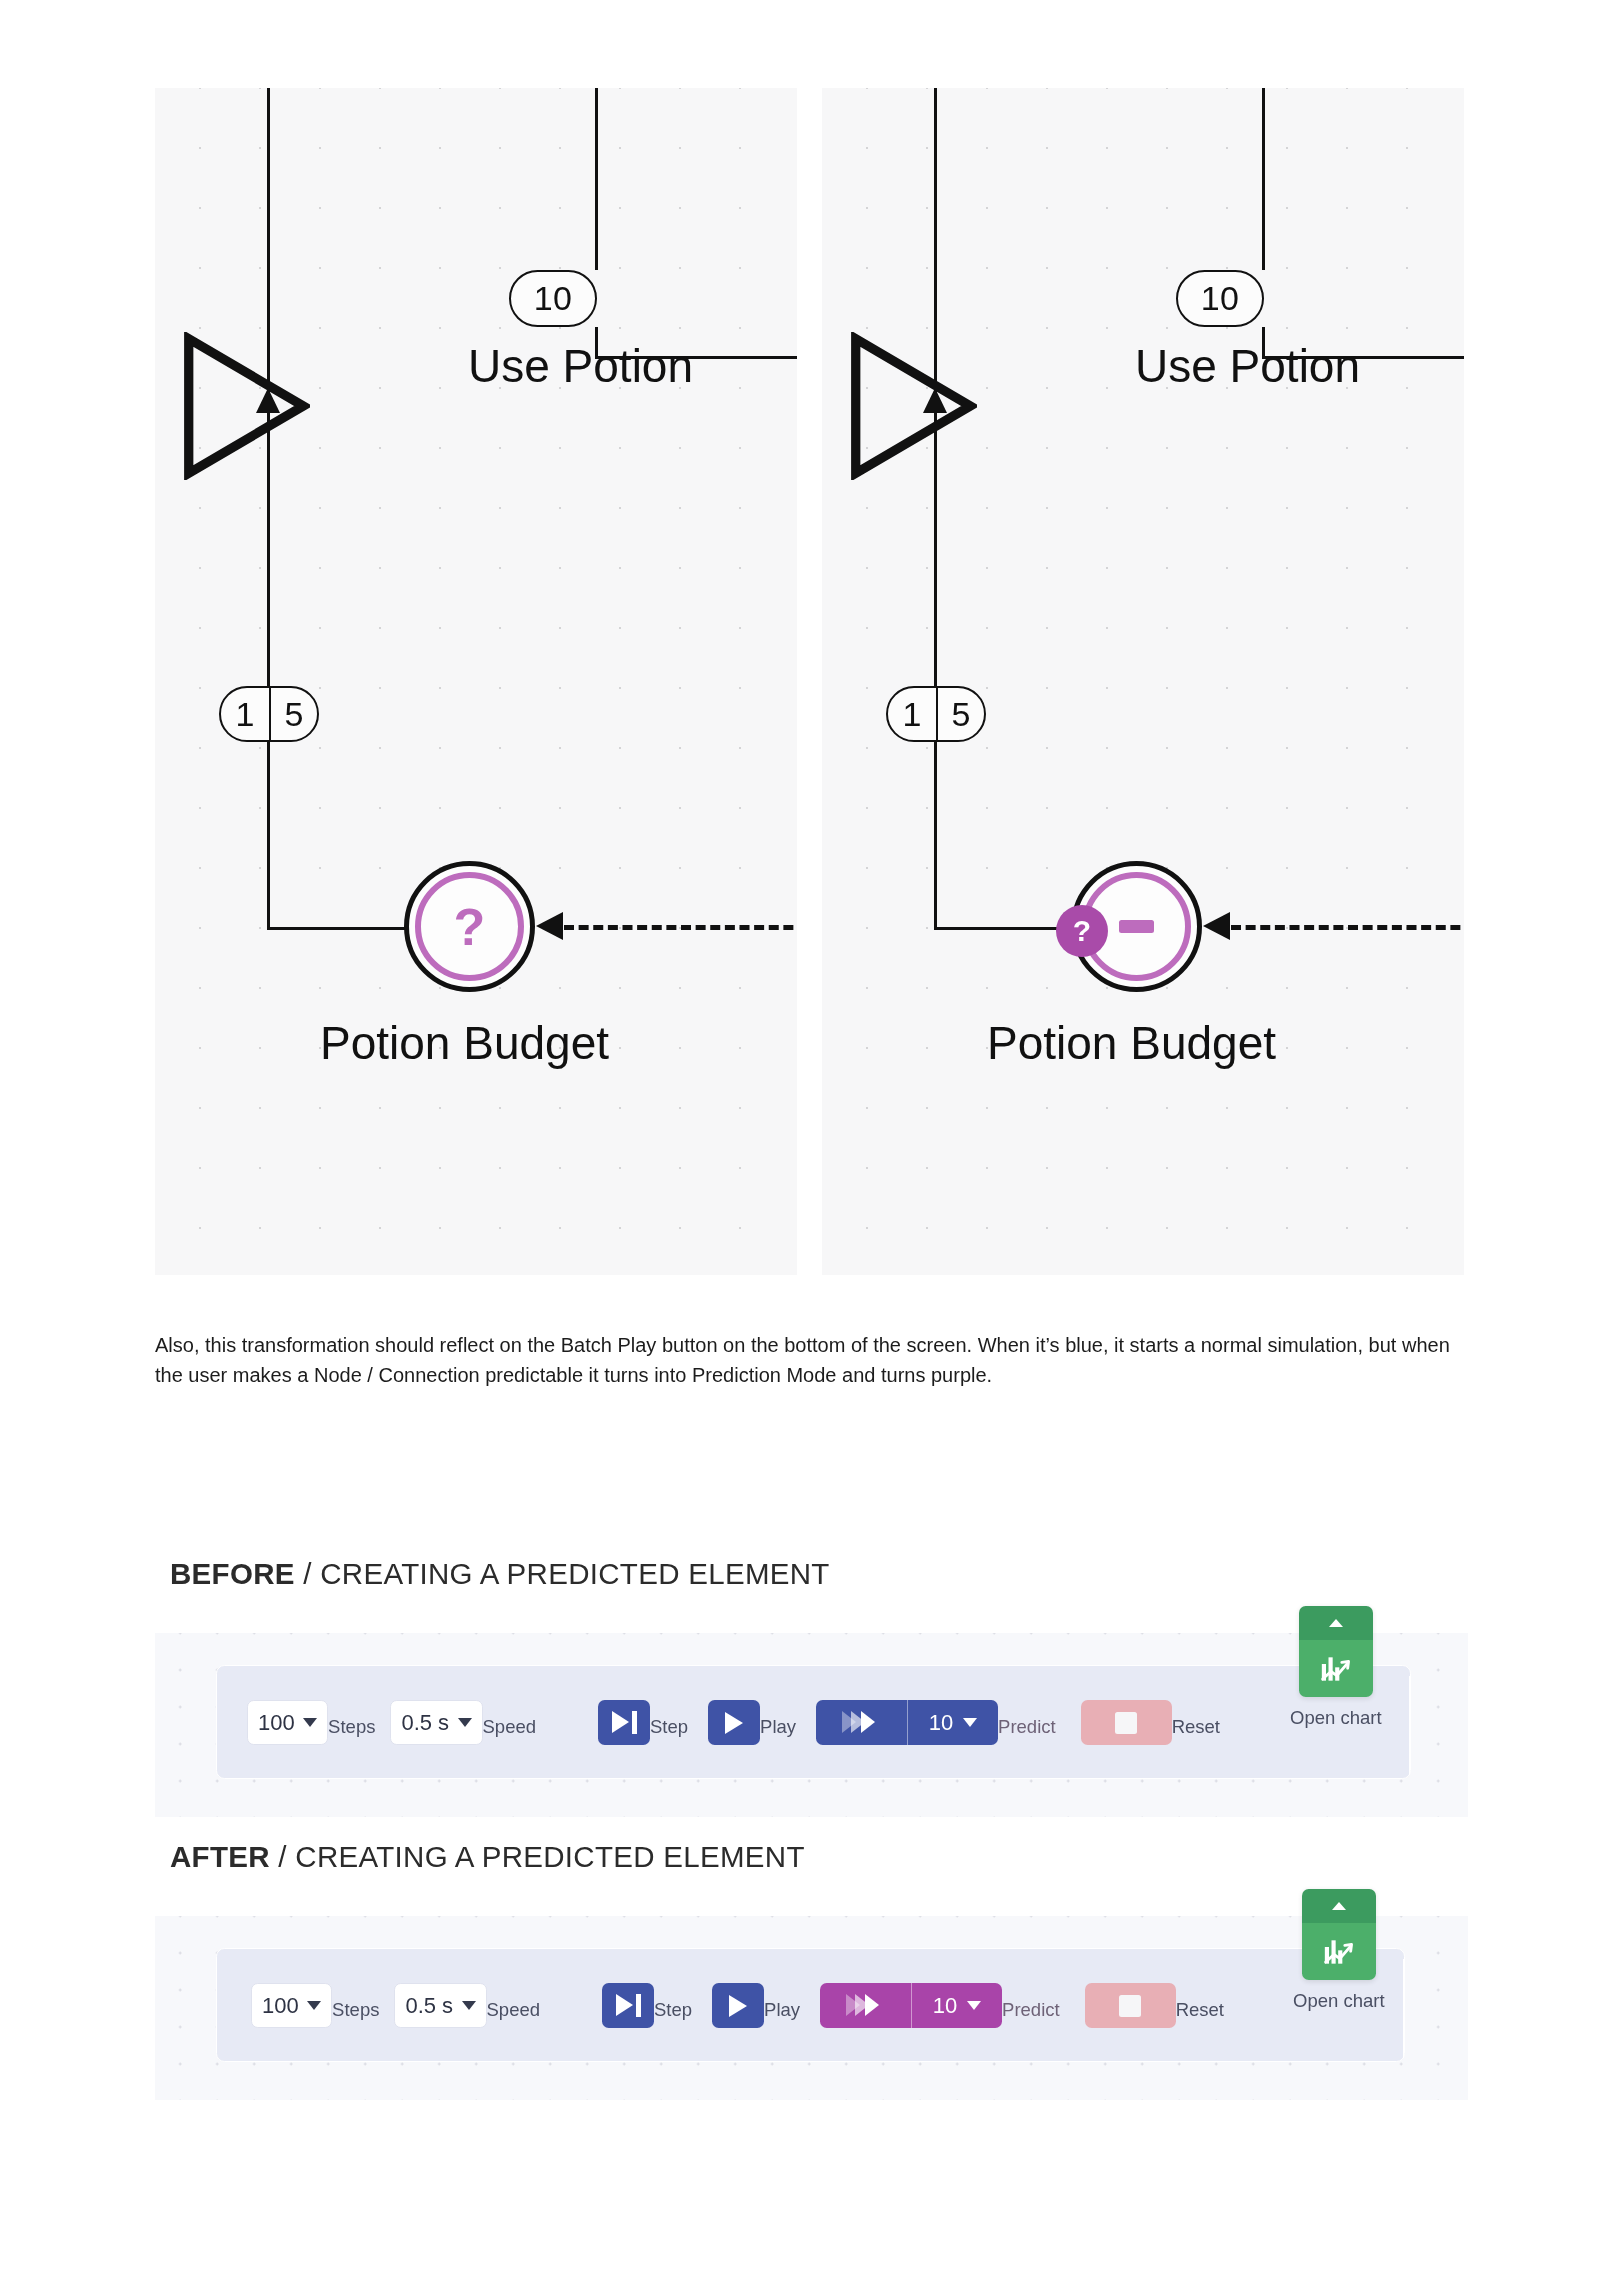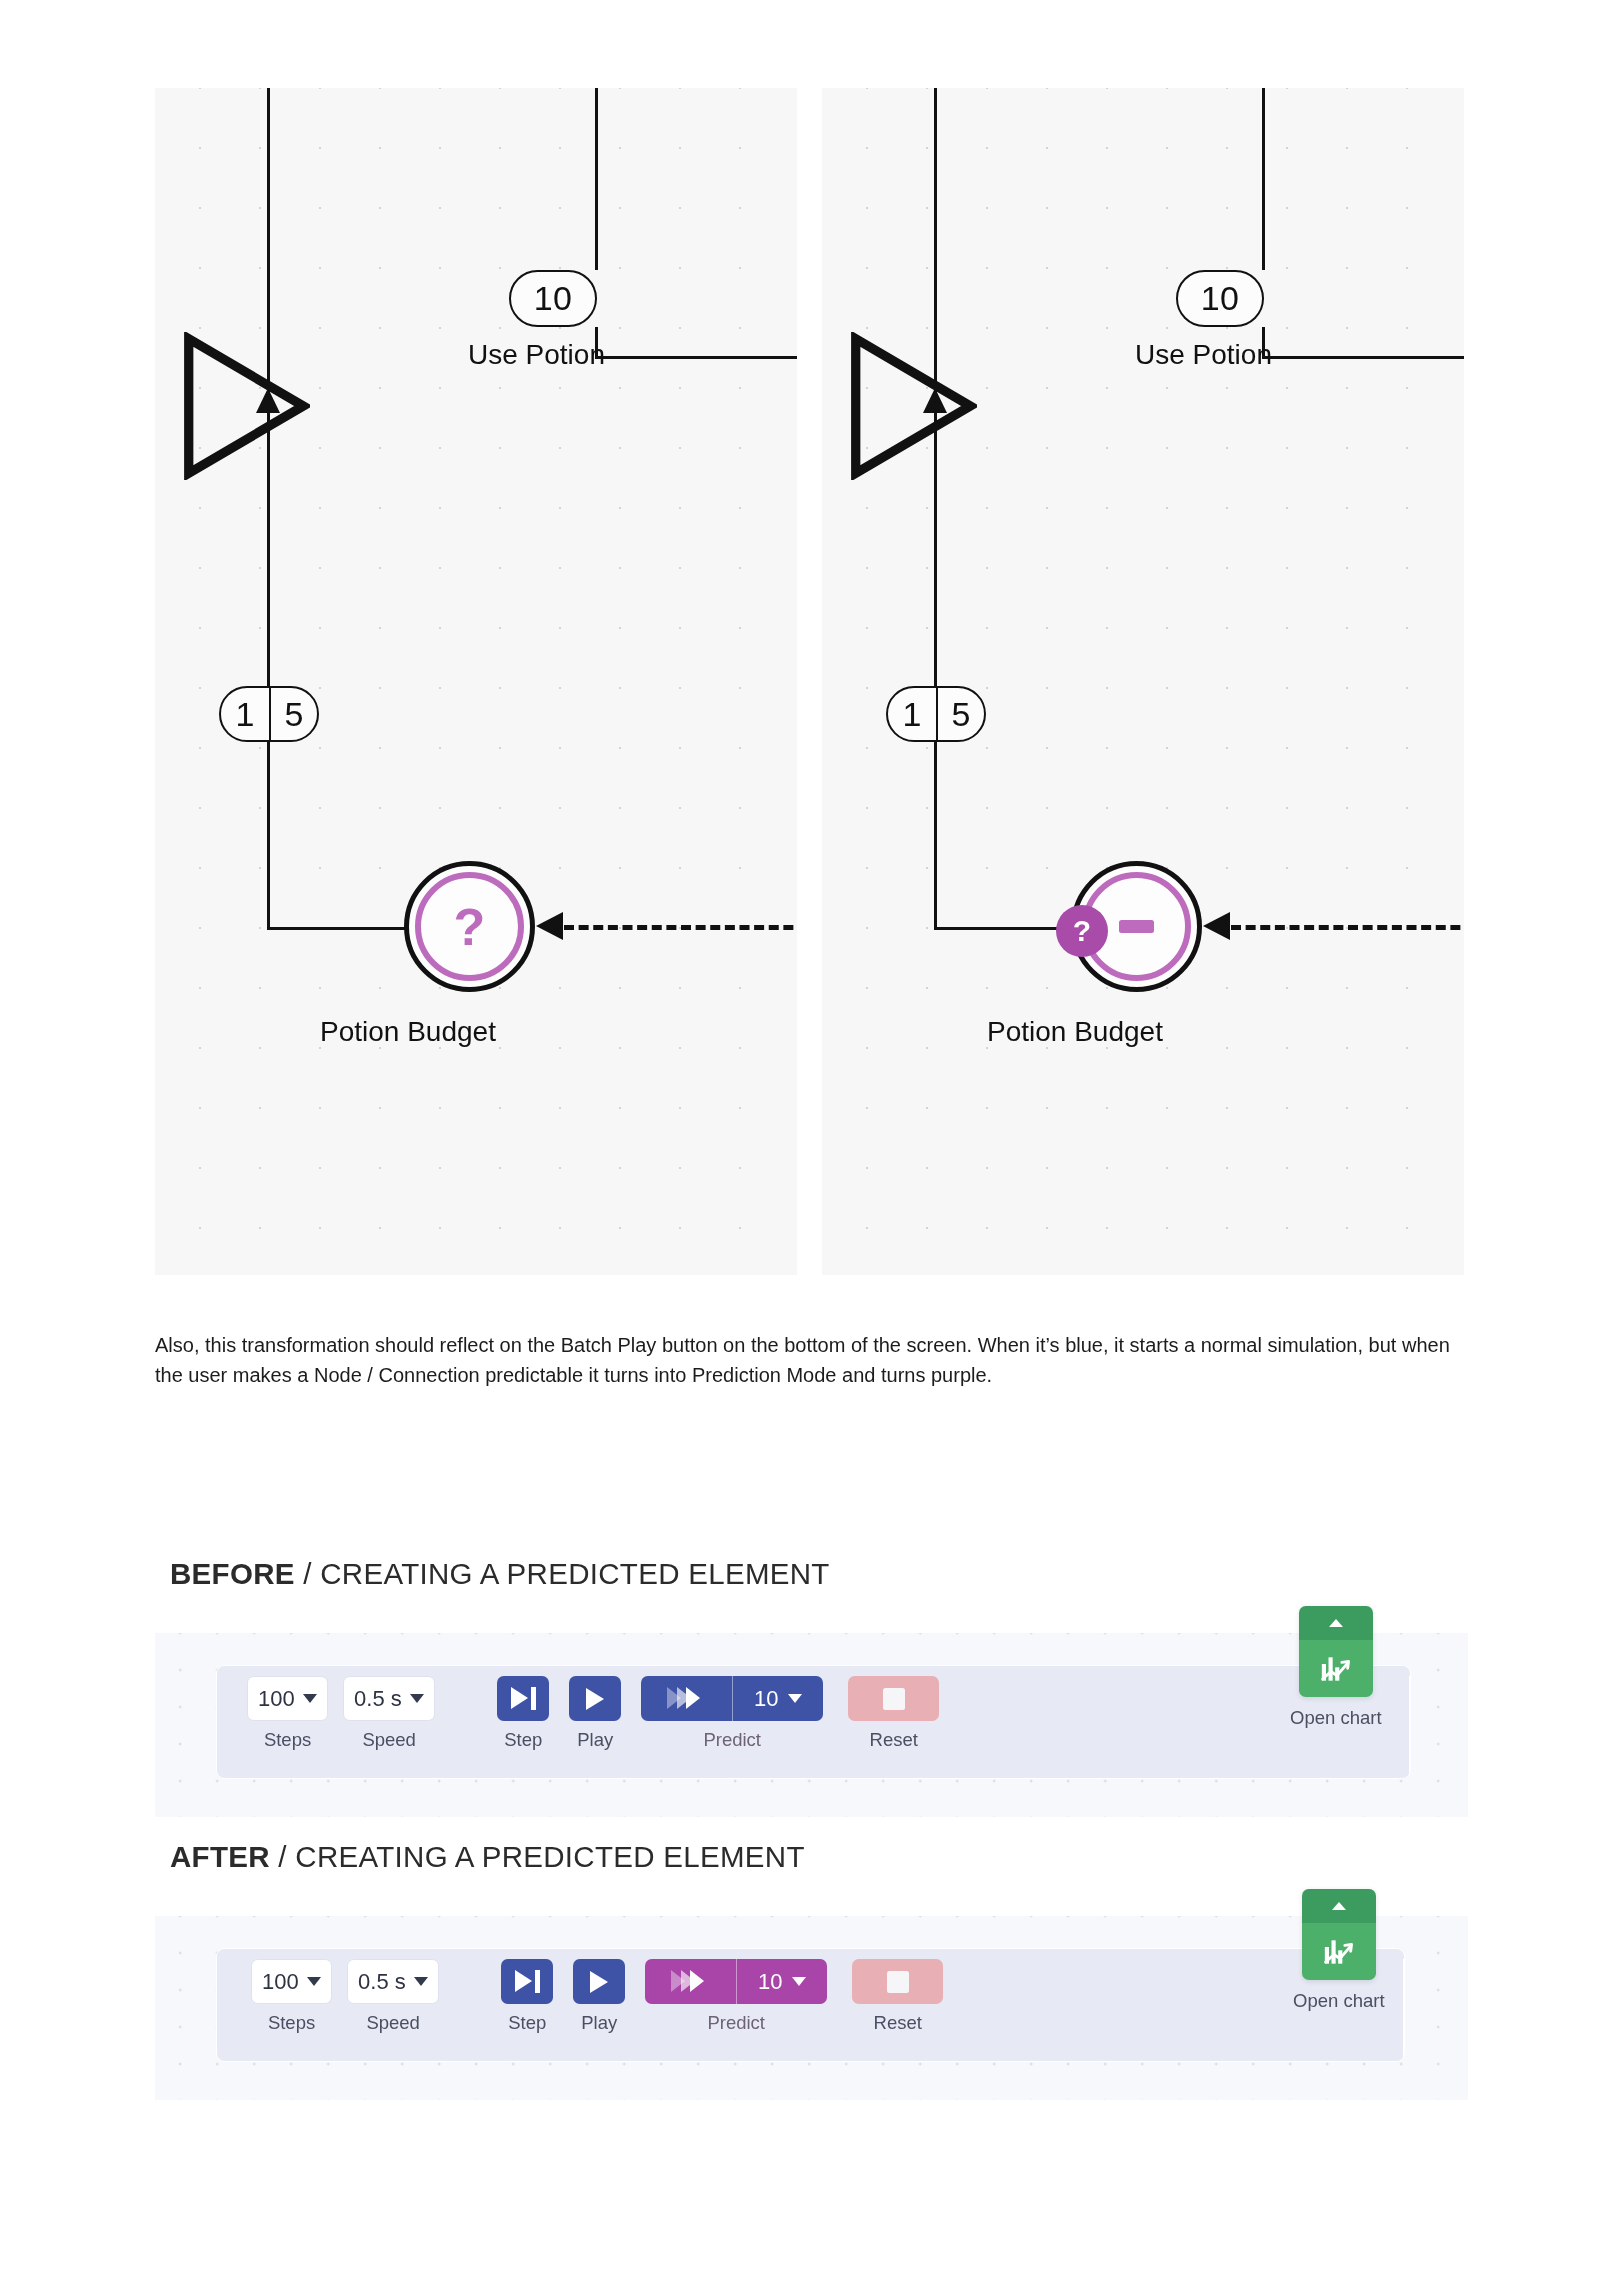--- a/index.html
+++ b/index.html
@@ -107,21 +107,21 @@
     width: 48px;
     font-size: 34px;
     color: #111111;
   }
   .pill-cell + .pill-cell { border-left: 2.9px solid #111111; }
 
   
   .node-label {
     position: absolute;
     color: #111111;
-    font-size: 28px;
+    font-size: 46px;
     white-space: nowrap;
     text-align: center;
   }
 
   
   .circle-node {
     position: absolute;
     width: 131px;
     height: 131px;
     border-radius: 50%;
@@ -218,21 +218,21 @@
     border-radius: 8.4px;
     display: flex;
     align-items: flex-start;
     padding: 10px 0 0 0;
   }
   #toolbar-before { width: 1195px; }
   #toolbar-after  { width: 1189px; }
 
   .tb-group {
     display: flex;
-    flex-direction: column;
+    flex-direction: row;
     align-items: center;
     justify-content: flex-start;
     height: 93px;
   }
   .tb-caption {
     margin-top: 8.4px;
     font-size: 18.5px;
     color: #4a4f63;
     white-space: nowrap;
   }

